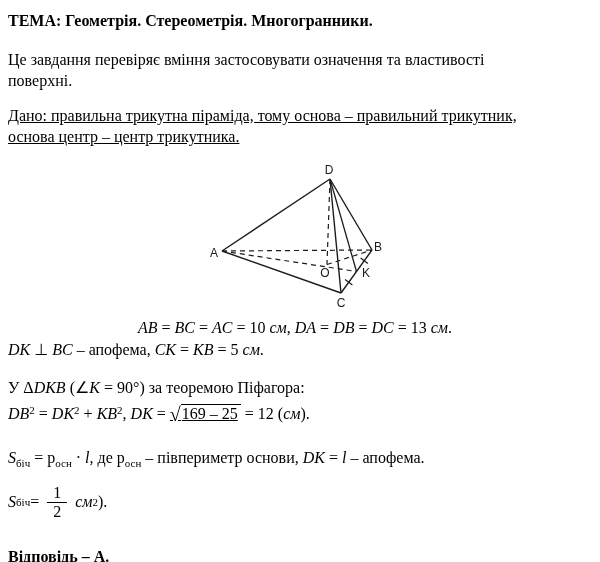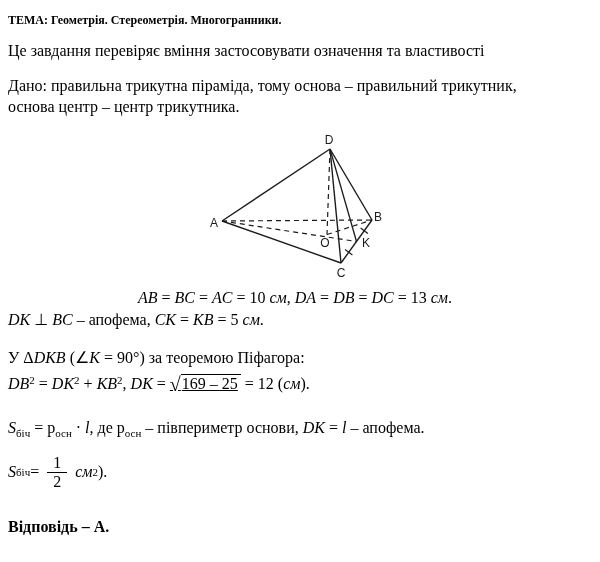--- a/index.html
+++ b/index.html
@@ -3,24 +3,24 @@
 <meta charset="utf-8">
 <style>
   html,body{margin:0;padding:0;background:#ffffff;}
   body{
     width:600px;height:562px;
     font-family:"Liberation Serif", serif;
     font-size:16px;line-height:21px;color:#000;
     padding:8px 18px 0 8px;box-sizing:border-box;
     overflow:hidden;
   }
-  .title{font-weight:bold;font-size:12px;margin:2px 0 0 0;}
+  .title{font-weight:bold;font-size:16px;margin:2px 0 0 0;}
   .para{margin:0;}
-  .para.intro{margin-top:9px;font-family:Liberation Serif, serif;}
-  .para.given{margin-top:14px;}
+  .para.intro{margin-top:18px;font-family:Liberation Serif, serif;}
+  .para.given{margin-top:14px;text-decoration:underline;}
   .fig-wrap{position:relative;height:158px;margin-top:8px;}
   .fig-wrap svg{position:absolute;left:197px;top:0;}
   .math{margin:0;line-height:22px;white-space:nowrap;}
   .math.m1{margin-top:4px;text-align:center;}
   .math.m3{margin-top:16px;}
   .math.m5{margin-top:22px;}
   .math.m6{margin-top:8px;display:flex;align-items:center;min-height:40px;}
   .answer{font-weight:bold;margin-top:24px;}
   
   .it{font-style:italic;}
@@ -35,20 +35,21 @@
   svg line{stroke:#1c1c1c;}
   svg text{font-family:"Liberation Sans", sans-serif;font-size:12px;fill:#1c1c1c;}
 </style>
 </head>
 <body>
 
 <h1 class="title">ТЕМА: Геометрія. Стереометрія. Многогранники.</h1>
 
 <div class="para intro">
   <div>Це завдання перевіряє вміння застосовувати означення та властивості</div>
+  <div>поверхні.</div>
 </div>
 
 <div class="para given">
   <div>Дано: правильна трикутна піраміда, тому основа – правильний трикутник,</div>
   <div>основа центр – центр трикутника.</div>
 </div>
 
 <div class="fig-wrap">
   <svg width="190" height="158" viewBox="205 165 190 158">
 

